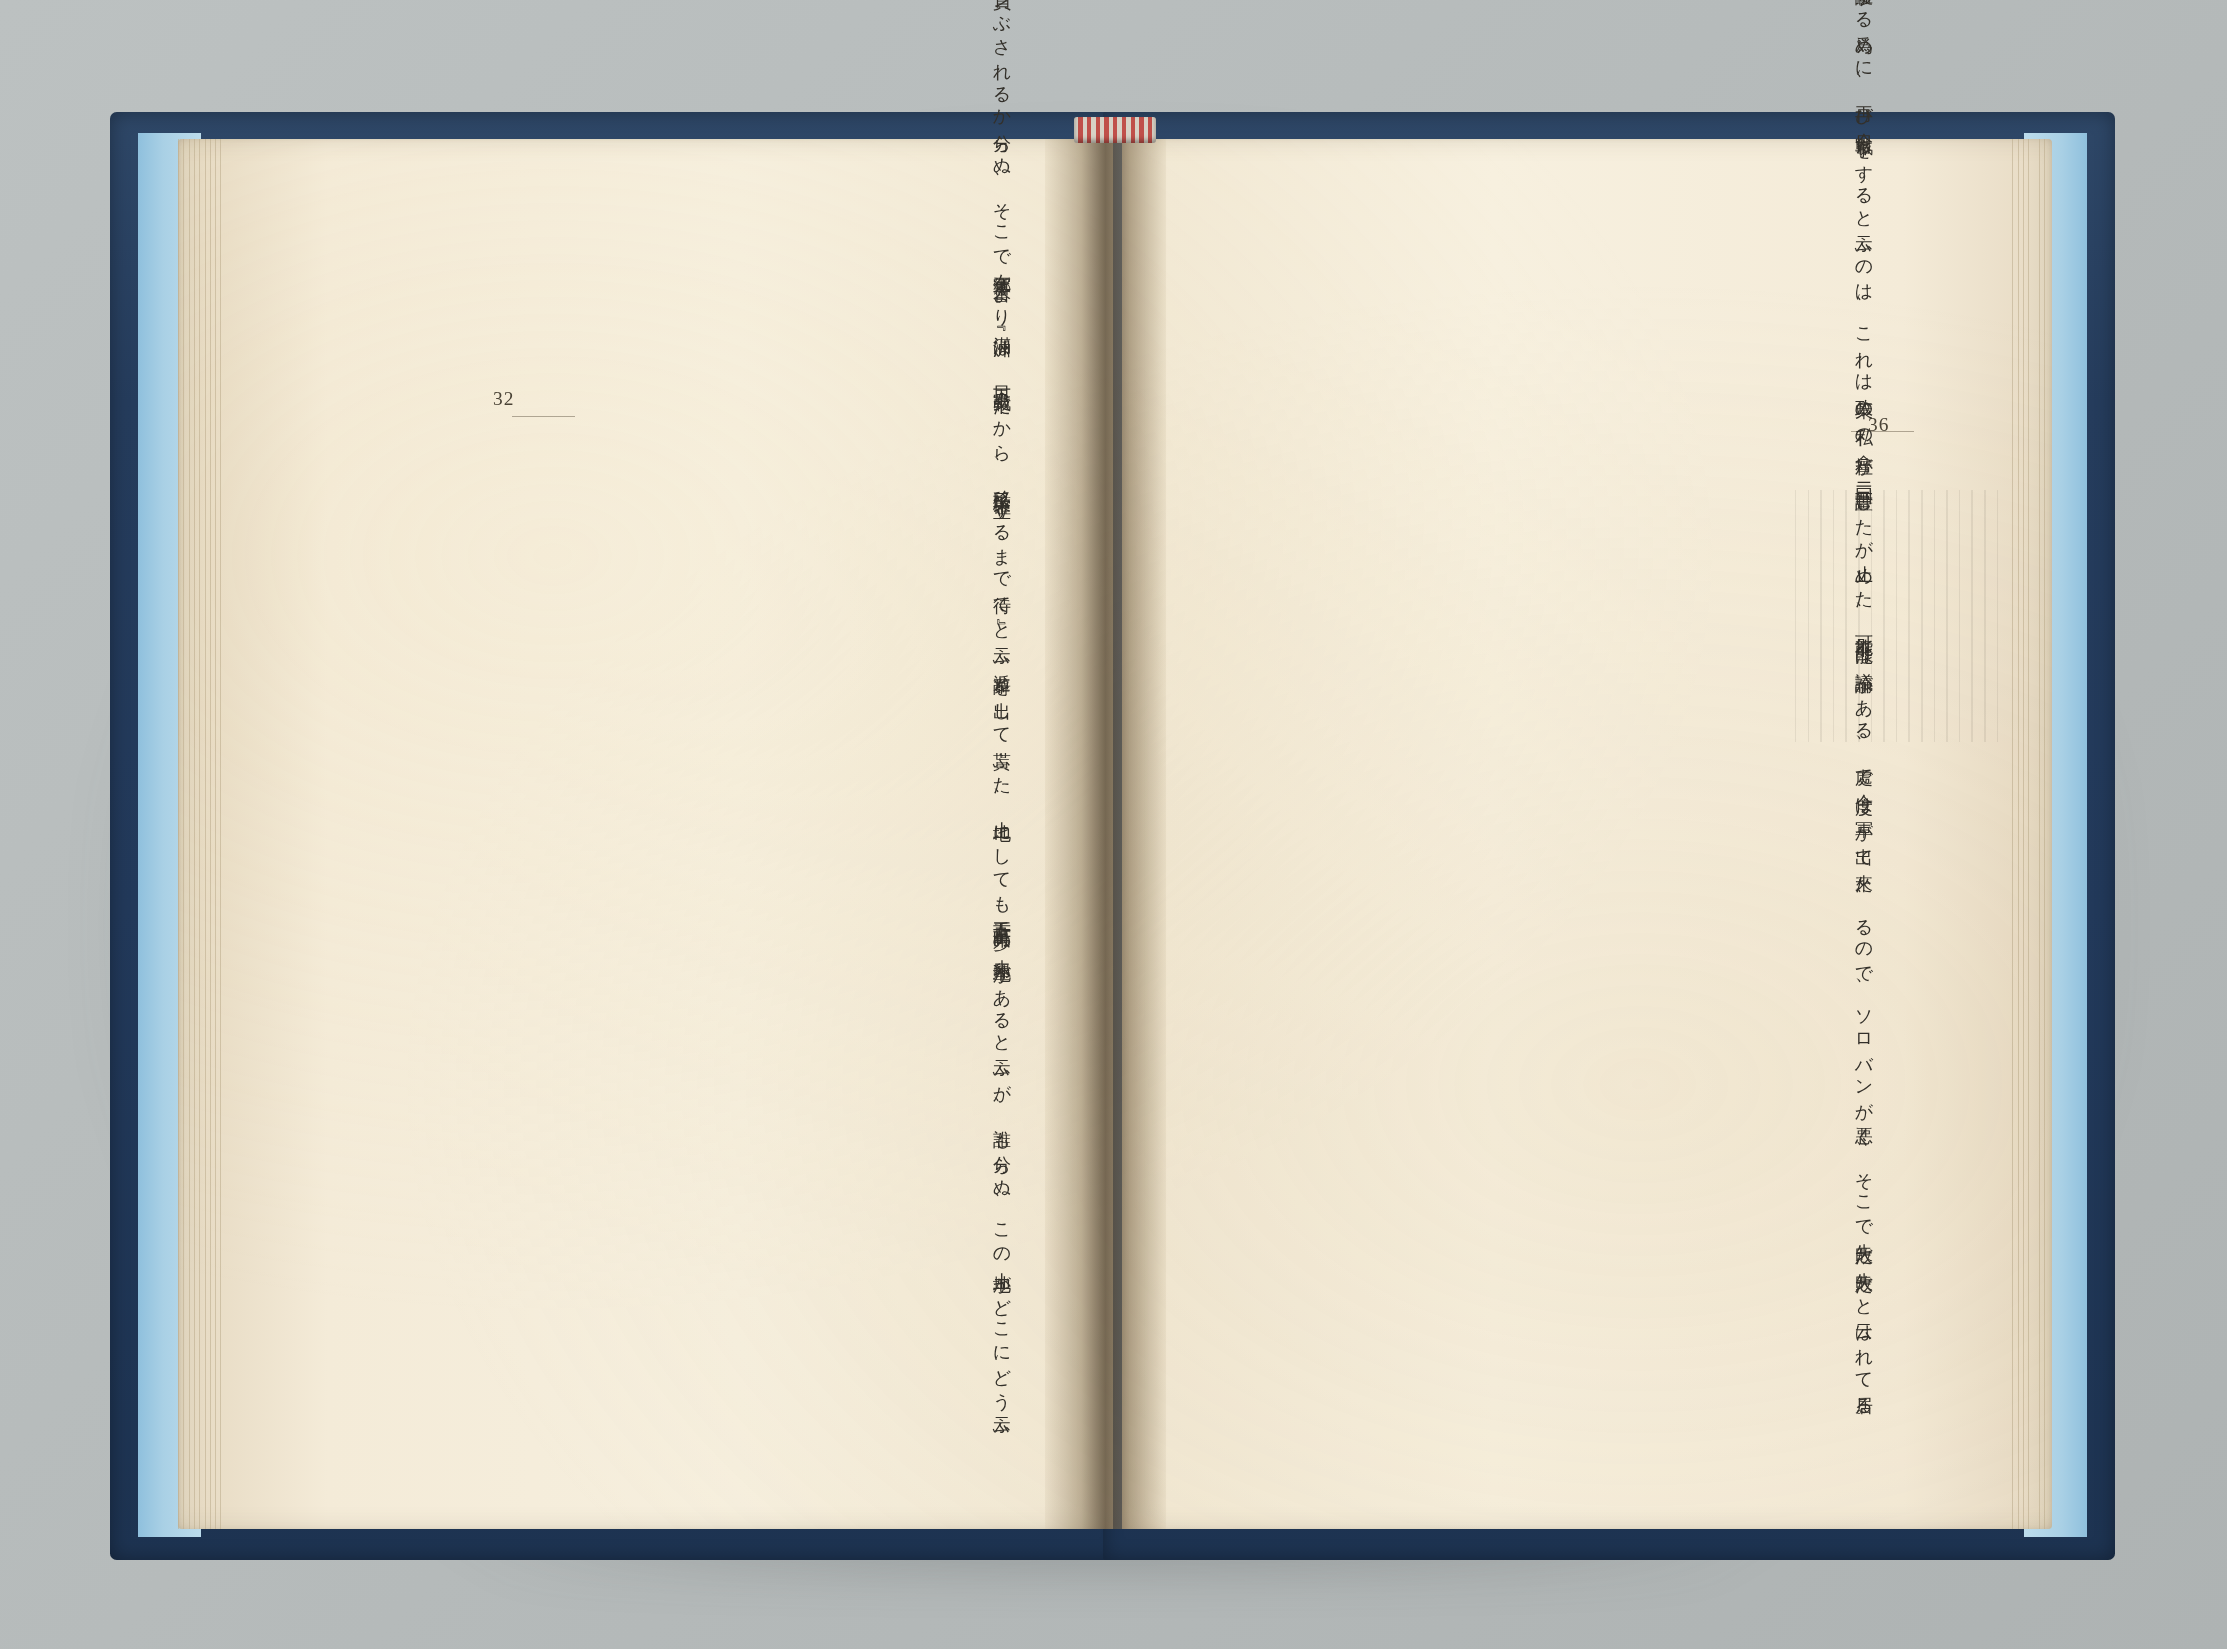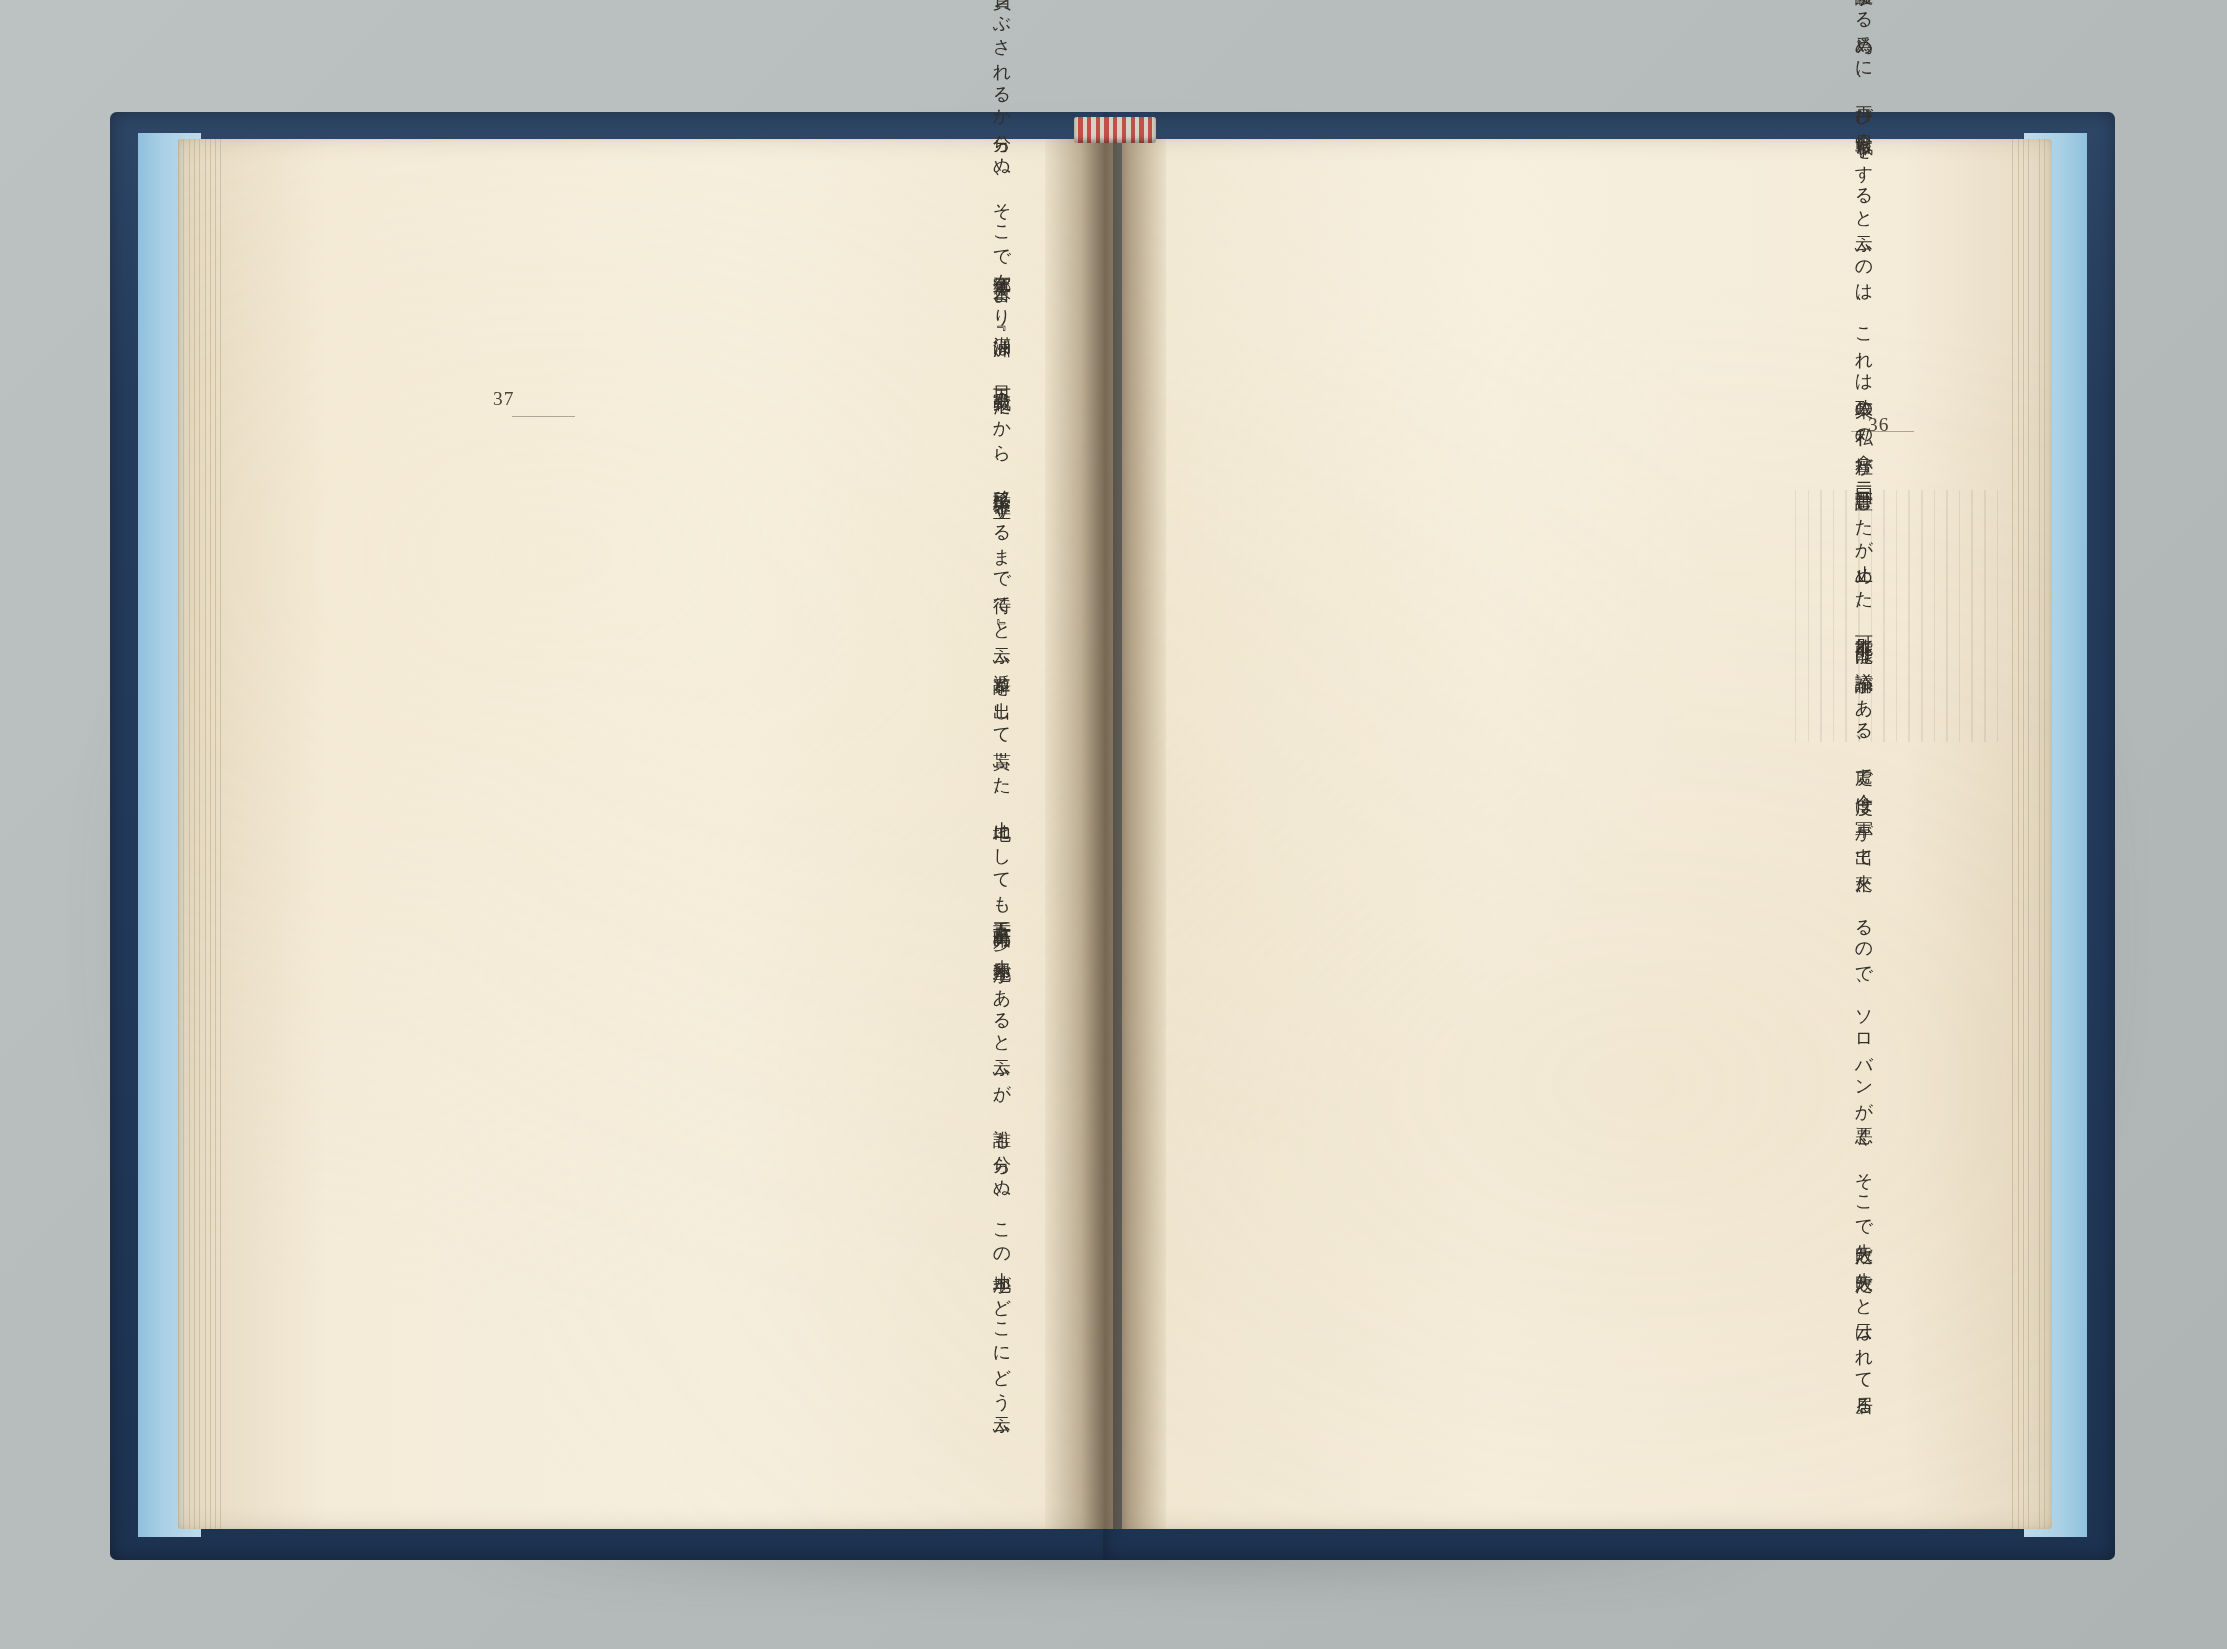--- a/index.html
+++ b/index.html
@@ -240,21 +240,21 @@
     <div class="pageblock" id="page-right">
       <div class="edge-lines" id="edge-right"></div>
     </div>
 
     <div id="gutter"></div>
     <div id="headband"></div>
 
     <div id="paper-grain"></div>
     <div id="showthrough"></div>
 
-    <div class="page-number" id="pagenum-left">37</div>
+    <div class="page-number" id="pagenum-left">32</div>
     <div class="rule" id="rule-left"></div>
 
     <div class="textblock" id="text-left">
       <div class="col">地にしても千五百萬町歩の未墾地があると云ふが、誰も分らぬ、この土地がどこにどう云ふ</div>
       <div class="col">より『滿洲は、目下交戰中だから、移民策確立するまで待て』と云ふ遁辭を出して貰ふた、土</div>
       <div class="col">らぬ、悪い者を國家が入れれば、どこまで國家が負ンぶされるか分らぬ、そこで在郷軍人會</div>
 
     </div>
 
     <div class="page-number" id="pagenum-right">36</div>

